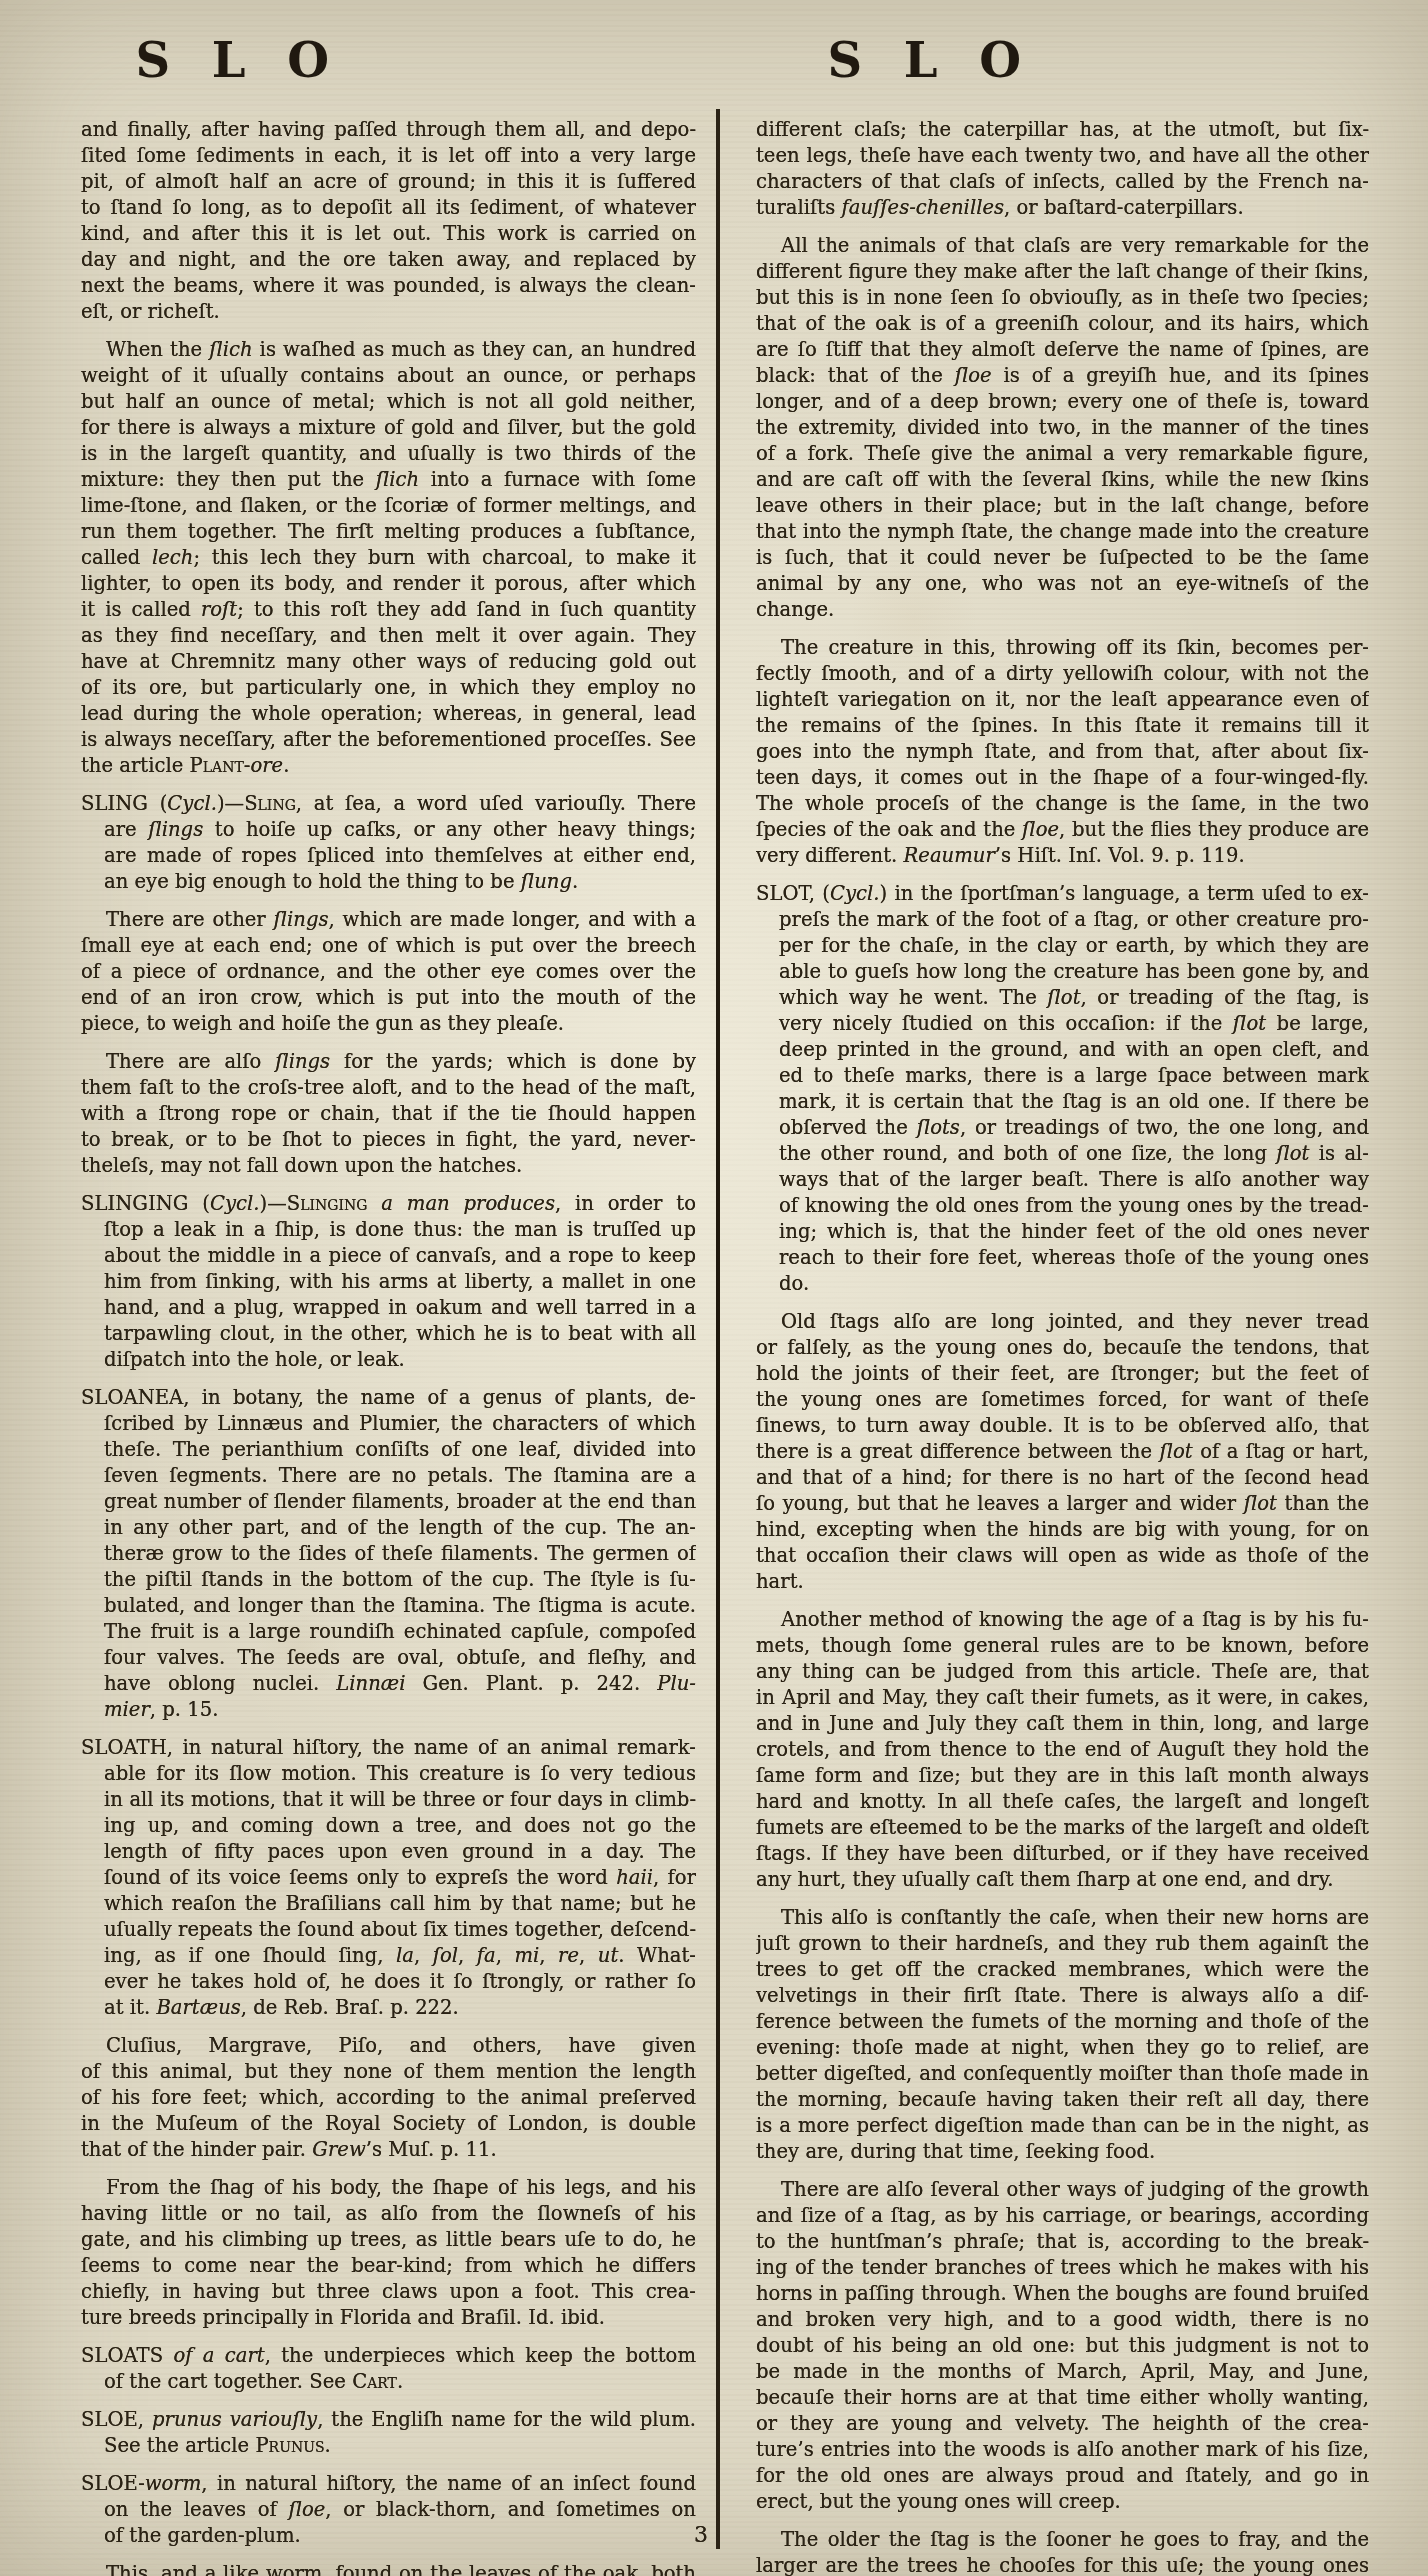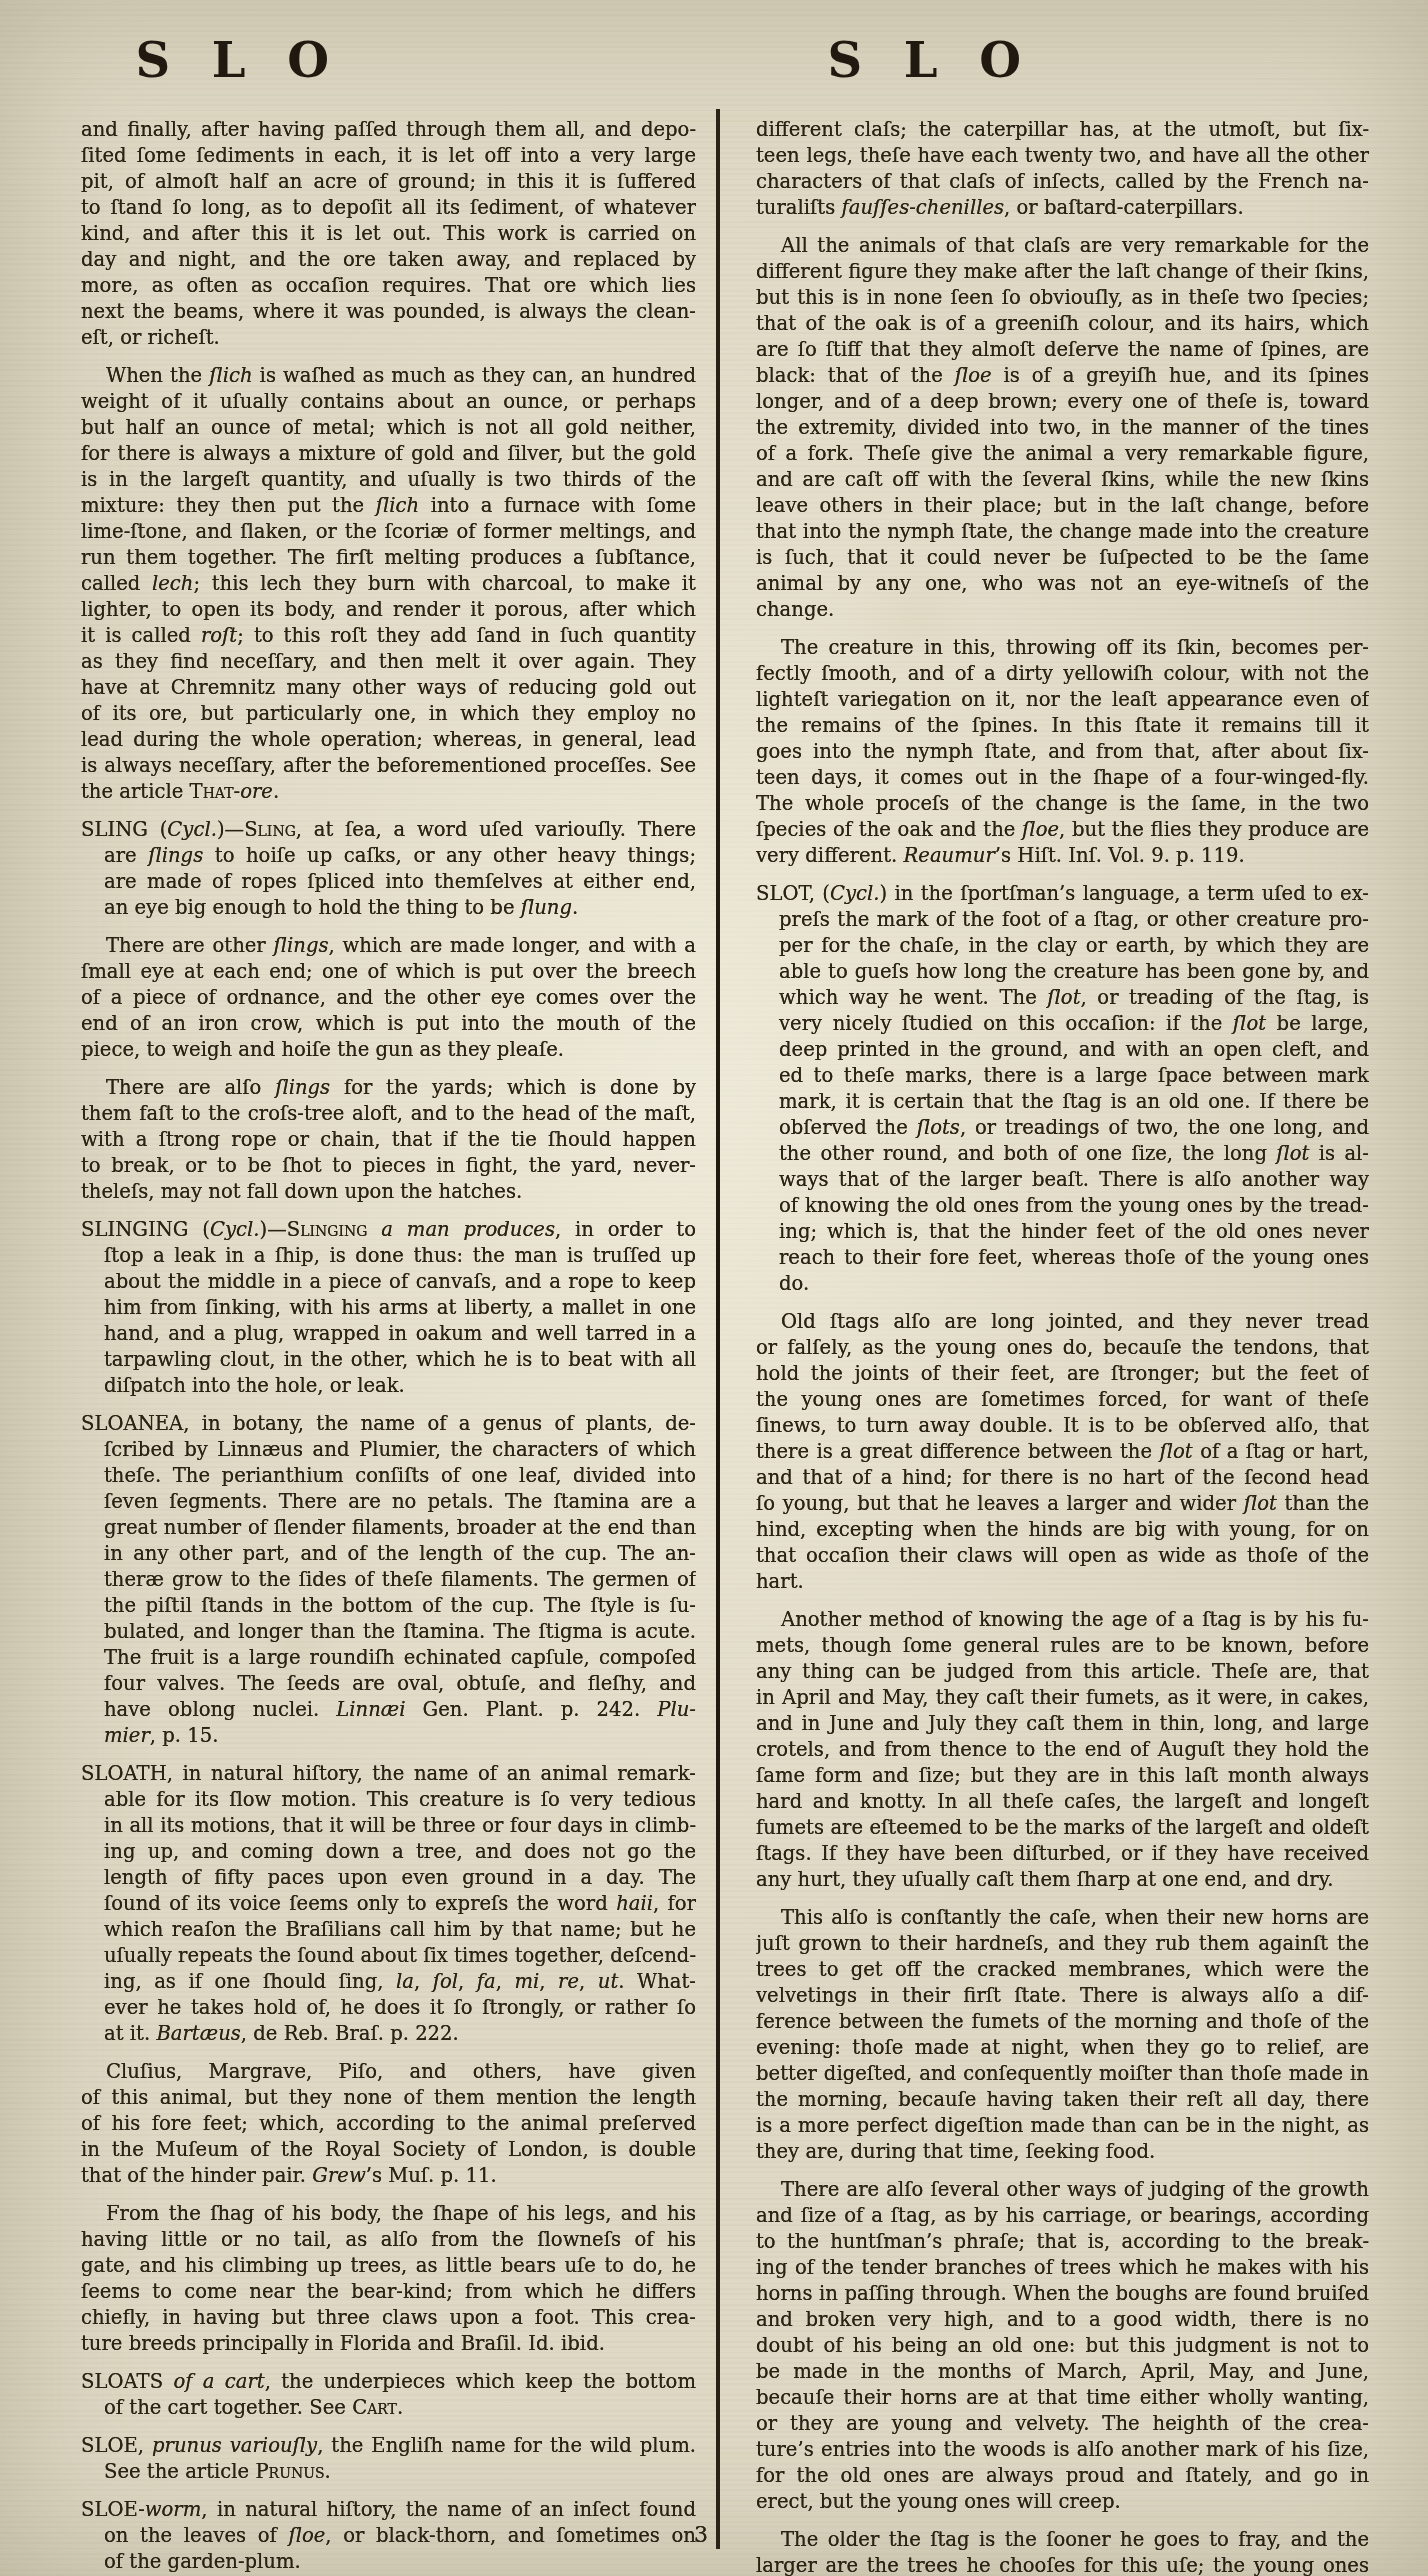--- a/index.html
+++ b/index.html
@@ -64,42 +64,41 @@
   <div class="running-head rh-right">S L O</div>
   <div class="divider"></div>
   <div class="column col-left">
       <div class="para flush">
         <div class="line">and finally, after having paſſed through them all, and depo-</div>
         <div class="line">ſited ſome ſediments in each, it is let off into a very large</div>
         <div class="line">pit, of almoſt half an acre of ground; in this it is ſuffered</div>
         <div class="line">to ſtand ſo long, as to depoſit all its ſediment, of whatever</div>
         <div class="line">kind, and after this it is let out.  This work is carried on</div>
         <div class="line">day and night, and the ore taken away, and replaced by</div>
-        <div class="line">more, as often as occaſion requires.  That ore which lies</div>
         <div class="line">next the beams, where it was pounded, is always the clean-</div>
         <div class="line last">eſt, or richeſt.</div>
       </div>
       <div class="para indent">
         <div class="line fi">When the <i>ſlich</i> is waſhed as much as they can, an hundred</div>
         <div class="line">weight of it uſually contains about an ounce, or perhaps</div>
         <div class="line">but half an ounce of metal; which is not all gold neither,</div>
         <div class="line">for there is always a mixture of gold and ſilver, but the gold</div>
         <div class="line">is in the largeſt quantity, and uſually is two thirds of the</div>
         <div class="line">mixture: they then put the <i>ſlich</i> into a furnace with ſome</div>
         <div class="line">lime-ſtone, and ſlaken, or the ſcoriæ of former meltings, and</div>
         <div class="line">run them together.  The firſt melting produces a ſubſtance,</div>
         <div class="line">called <i>lech</i>; this lech they burn with charcoal, to make it</div>
         <div class="line">lighter, to open its body, and render it porous, after which</div>
         <div class="line">it is called <i>roſt</i>; to this roſt they add ſand in ſuch quantity</div>
         <div class="line">as they find neceſſary, and then melt it over again.  They</div>
         <div class="line">have at Chremnitz many other ways of reducing gold out</div>
         <div class="line">of its ore, but particularly one, in which they employ no</div>
         <div class="line">lead during the whole operation; whereas, in general, lead</div>
         <div class="line">is always neceſſary, after the beforementioned proceſſes.  See</div>
-        <div class="line last">the article <span class="sc">That</span>-<i>ore</i>.</div>
+        <div class="line last">the article <span class="sc">Plant</span>-<i>ore</i>.</div>
       </div>
       <div class="para entry">
         <div class="line">SLING (<i>Cycl.</i>)—<span class="sc">Sling</span>, at ſea, a word uſed variouſly.  There</div>
         <div class="line">are <i>ſlings</i> to hoiſe up caſks, or any other heavy things; which</div>
         <div class="line">are made of ropes ſpliced into themſelves at either end, with</div>
         <div class="line last">an eye big enough to hold the thing to be <i>ſlung</i>.</div>
       </div>
       <div class="para indent">
         <div class="line fi">There are other <i>ſlings</i>, which are made longer, and with a</div>
         <div class="line">ſmall eye at each end; one of which is put over the breech</div>

